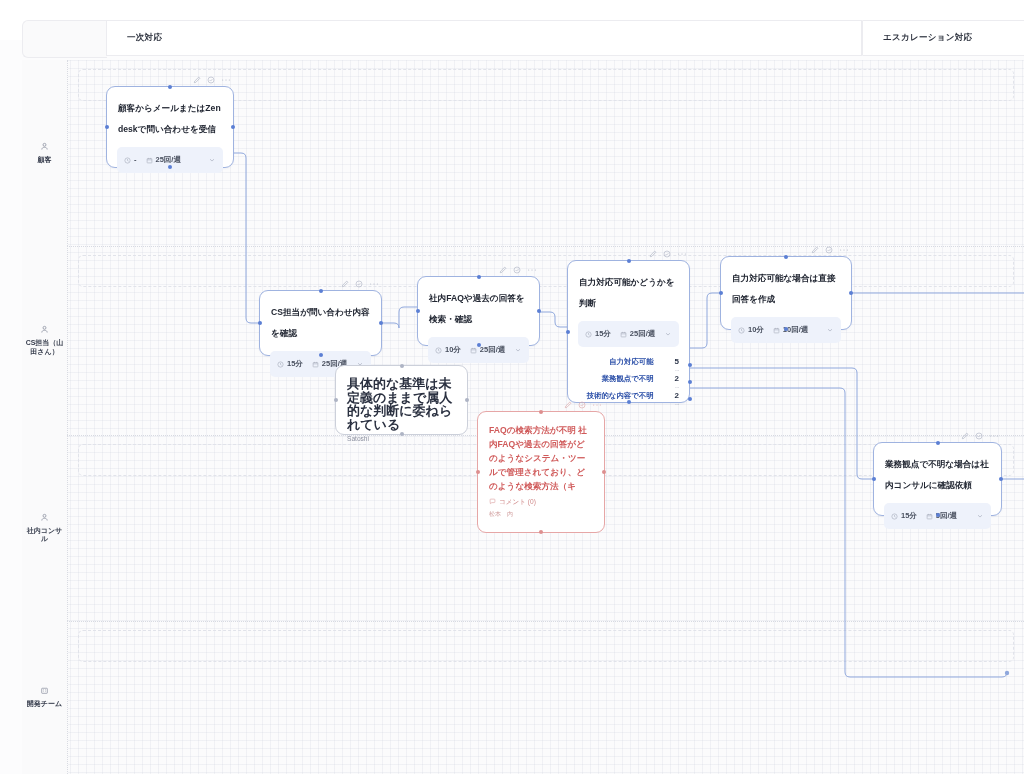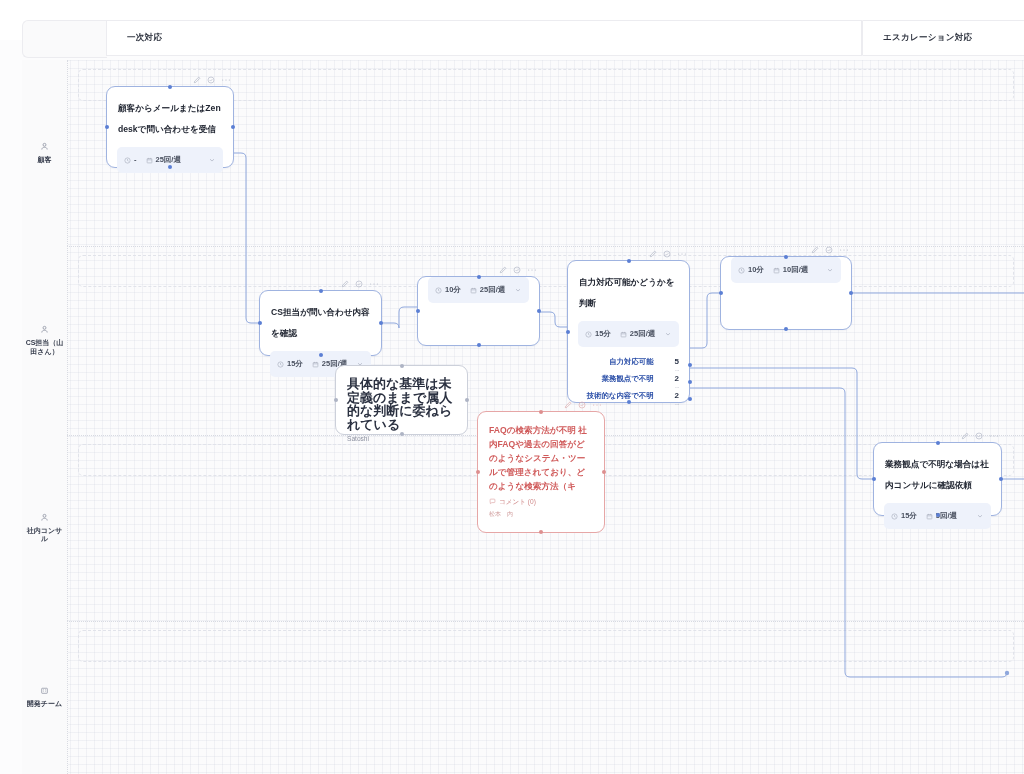--- a/index.html
+++ b/index.html
@@ -373,20 +373,21 @@
             </svg>
         </span>
         <span>
           <svg width="10" height="8" viewBox="0 0 18 8" fill="currentColor">
               <circle cx="3" cy="4" r="1"></circle>
               <circle cx="9" cy="4" r="1"></circle>
               <circle cx="15" cy="4" r="1"></circle>
             </svg>
         </span>
       </div>
+      <div class="node-text">社内FAQや過去の回答を検索・確認</div>
       <div class="chip">
         <div class="m">
           <span class="ico">
             <svg width="7" height="7" viewBox="0 0 16 16" fill="none" stroke="currentColor" stroke-width="1.4">
                 <circle cx="8" cy="8" r="6"></circle>
                 <path d="M8 4.6V8l2.4 1.5"></path>
               </svg>
           </span>
           <span class="mv">10分</span>
         </div>
@@ -499,20 +500,21 @@
             </svg>
         </span>
         <span>
           <svg width="10" height="8" viewBox="0 0 18 8" fill="currentColor">
               <circle cx="3" cy="4" r="1"></circle>
               <circle cx="9" cy="4" r="1"></circle>
               <circle cx="15" cy="4" r="1"></circle>
             </svg>
         </span>
       </div>
+      <div class="node-text">自力対応可能な場合は直接回答を作成</div>
       <div class="chip">
         <div class="m">
           <span class="ico">
             <svg width="7" height="7" viewBox="0 0 16 16" fill="none" stroke="currentColor" stroke-width="1.4">
                 <circle cx="8" cy="8" r="6"></circle>
                 <path d="M8 4.6V8l2.4 1.5"></path>
               </svg>
           </span>
           <span class="mv">10分</span>
         </div>

